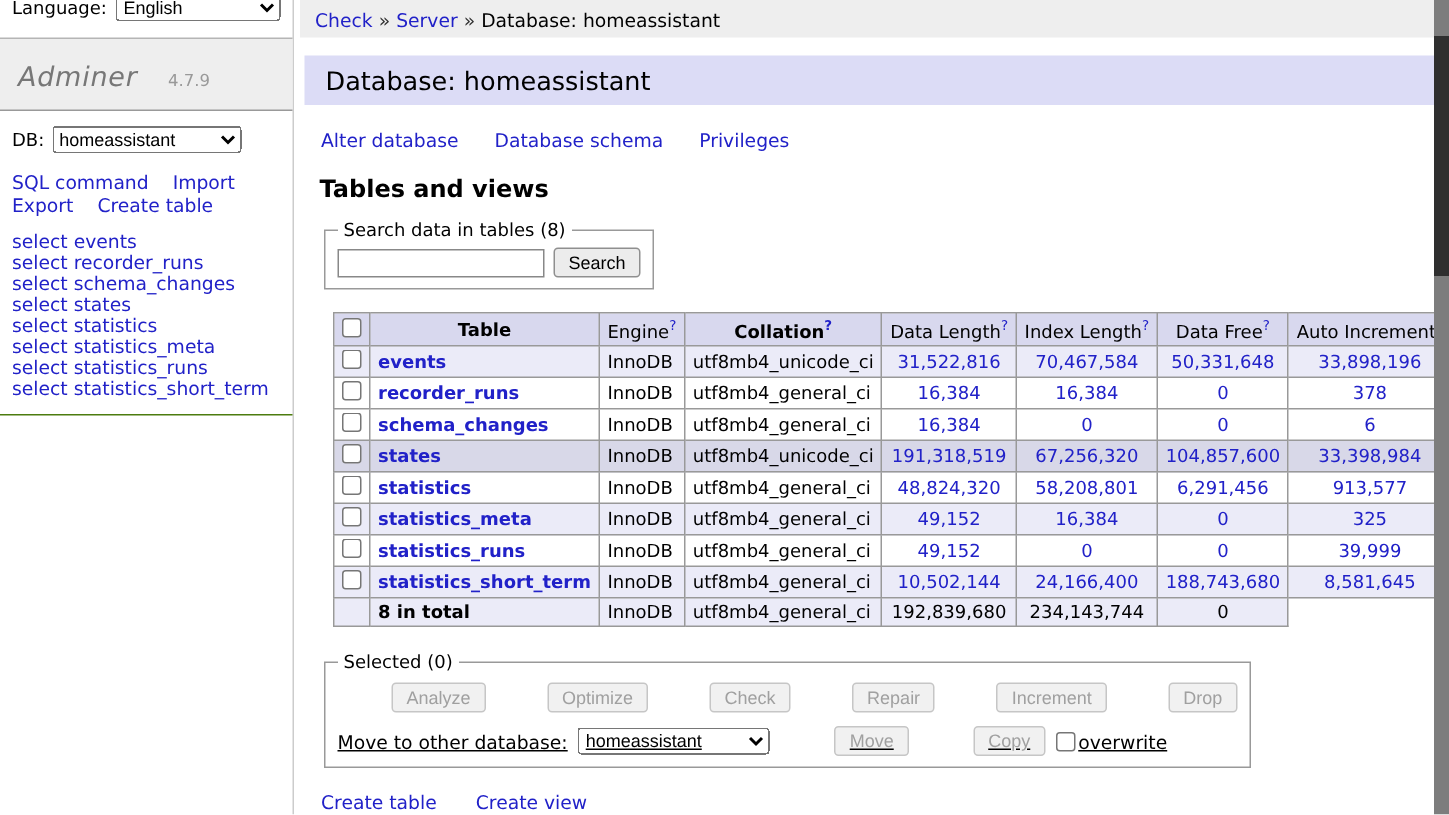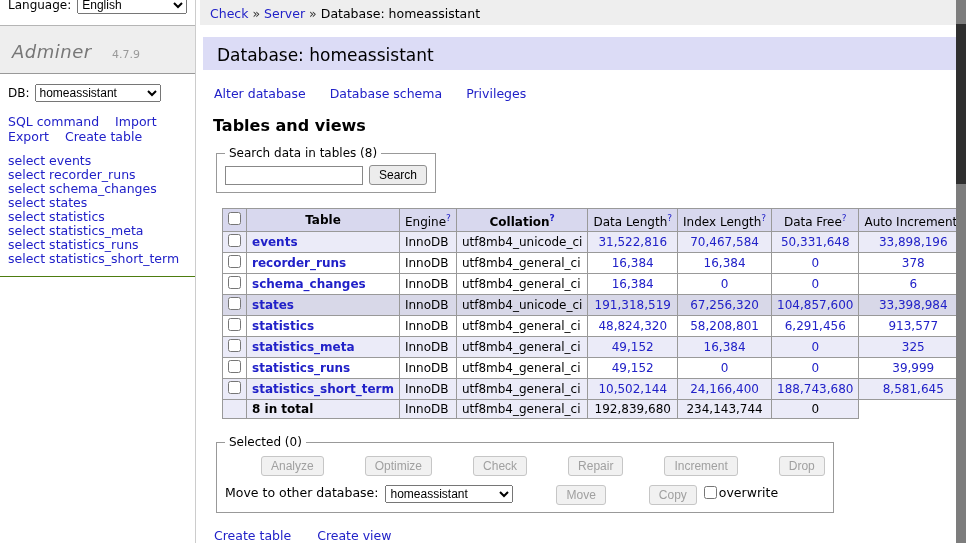--- a/index.html
+++ b/index.html
@@ -64,21 +64,21 @@
   .tlink{font-weight:bold;}
   tbody tr:nth-child(1){background:#ebebf8;}
   tbody tr:nth-child(4){background:#d8d8e8;}
   tbody tr:nth-child(6){background:#ebebf8;}
   tbody tr:nth-child(8){background:#ebebf8;}
   tr.total td{color:#000;margin-top:29px;}
   tr.total .total-label{font-weight:bold;}
   td.noborder{border:none;background:#fff;}
   
   .btn-row{display:flex;gap:5px;margin:2px 0 9px;}
-  .move-row{display:flex;gap:7px;align-items:flex-start;font-size:12.5px;}
+  .move-row{display:flex;gap:7px;align-items:center;font-size:12.5px;text-decoration:underline;}
   .move-row select{width:128px;font-size:12px;}
   .move-row label{display:flex;align-items:center;gap:2px;}
   .links-row a{margin-right:26px;}
   .links-row{margin:2px 0 0 2px;}
 </style>
 </head>
 <body>
 
 <div class="page">
   <div class="scrollbar">

